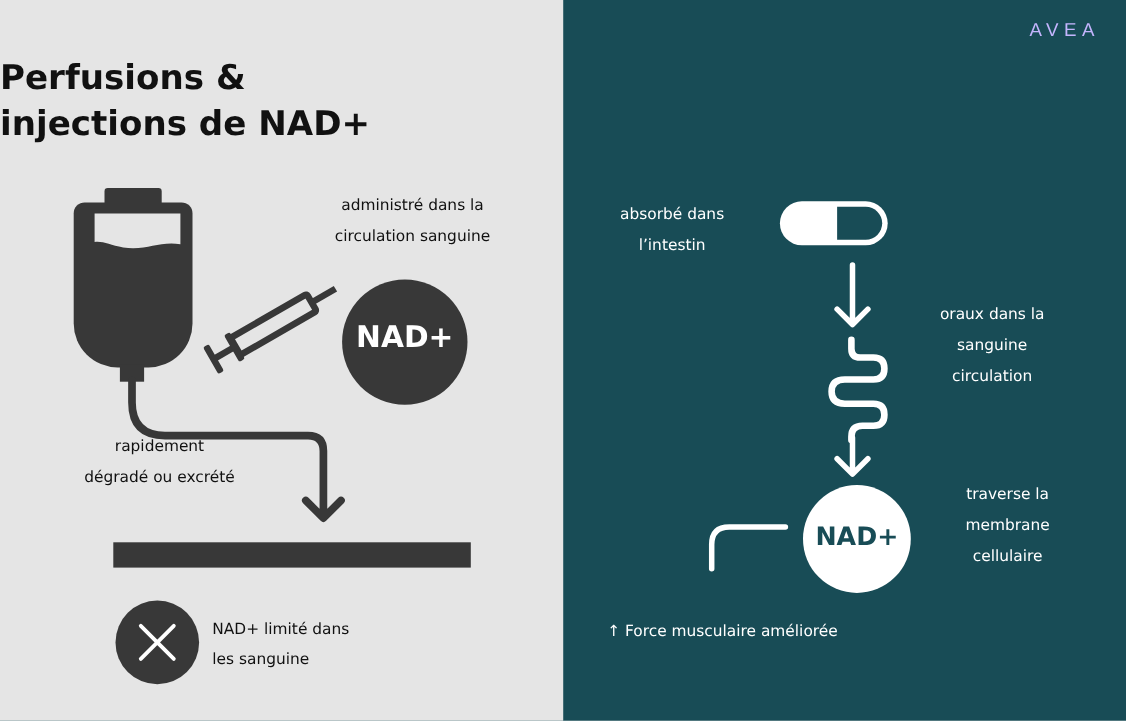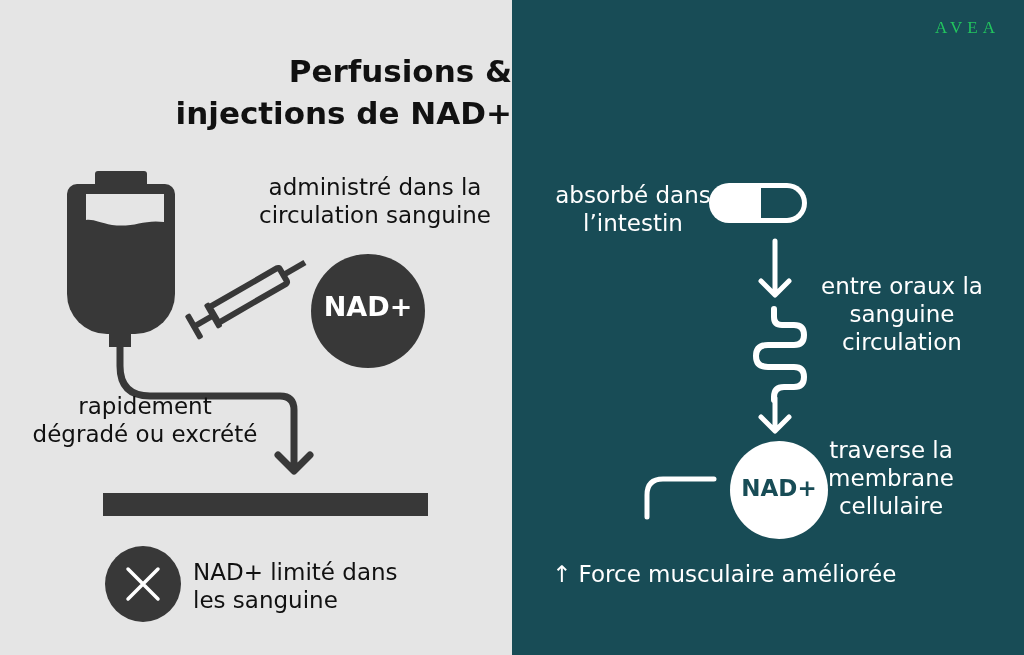--- a/index.html
+++ b/index.html
@@ -1,26 +1,26 @@
 <!DOCTYPE html>
 <html><head>
 <meta charset="utf-8">
 <style>
   html, body { margin: 0; padding: 0; }
   body { width: 1024px; height: 655px; position: relative; overflow: hidden;
          font-family: "DejaVu Sans", "Liberation Sans", sans-serif; }
   .panel { position: absolute; top: 0; height: 655px; }
   .left { left: 0; width: 512px; background: #e5e5e5; color: #111; }
   .right { left: 512px; width: 512px; background: #184c56; color: #fff; }
-  .title { position: absolute; left: 0; right: 0; text-align: right;
-           font-weight: bold; font-size: 31px; line-height: 42px; margin-left: 36px; }
-  .txt { position: absolute; font-size: 23px; line-height: 28px; }
+  .title { position: absolute; left: 0; right: 0; text-align: left;
+           font-weight: bold; font-size: 31px; line-height: 42px; }
+  .txt { position: absolute; font-size: 14px; line-height: 28px; }
   .center { text-align: center; }
-  .logo { position: absolute; right: 24px; top: 18px; font-family: Liberation Serif, serif;
-          font-size: 17px; letter-spacing: 5px; color: #22c55e; }
+  .logo { position: absolute; right: 24px; top: 18px; font-family: Liberation Sans, sans-serif;
+          font-size: 17px; letter-spacing: 5px; color: #c4b5fd; }
   svg { position: absolute; left: 0; top: 0; }
   .circle-label { position: absolute; font-weight: bold; text-align: center; }
 </style>
 </head>
 <body>
 
 <div class="panel left">
   <div class="title" style="top:50px;">
     <div>Perfusions &amp;</div>
     <div>injections de NAD+</div>
@@ -90,33 +90,33 @@
 
     <path d="M263 398 v32 M249 417 l14 14 l14 -14" fill="none" stroke="#fff" stroke-width="5" stroke-linecap="round" stroke-linejoin="round"></path>
 
     <path d="M135 517 v-22 q0 -16 16 -16 h51" fill="none" stroke="#fff" stroke-width="5" stroke-linecap="round"></path>
 
     <circle cx="267" cy="490" r="49" fill="#fff"></circle>
   </svg>
 
   <div class="circle-label" style="left:218px; top:475px; width:98px; font-size:23px; color:#184c56;">NAD+</div>
 
-  <div class="txt center" style="left:36px; top:181px; width:170px;">
+  <div class="txt center" style="left:14px; top:181px; width:170px;">
     <div>absorbé dans</div>
     <div>l’intestin</div>
   </div>
 
   <div class="txt center" style="left:305px; top:272px; width:170px;">
-    <div>entre oraux la</div>
+    <div>oraux dans la</div>
     <div>sanguine</div>
     <div>circulation</div>
   </div>
 
 
-  <div class="txt center" style="left:294px; top:436px; width:170px;">
+  <div class="txt center" style="left:319px; top:436px; width:170px;">
     <div>traverse la</div>
     <div>membrane</div>
     <div>cellulaire</div>
   </div>
 
   <div class="txt" style="left:40px; top:560px; width:440px;">
     <div>↑ Force musculaire améliorée</div>
   </div>
 </div>
 

